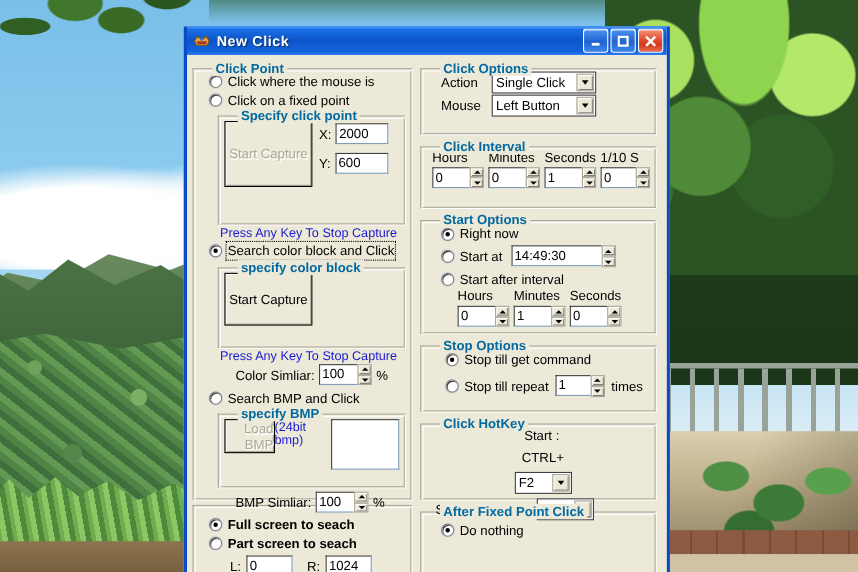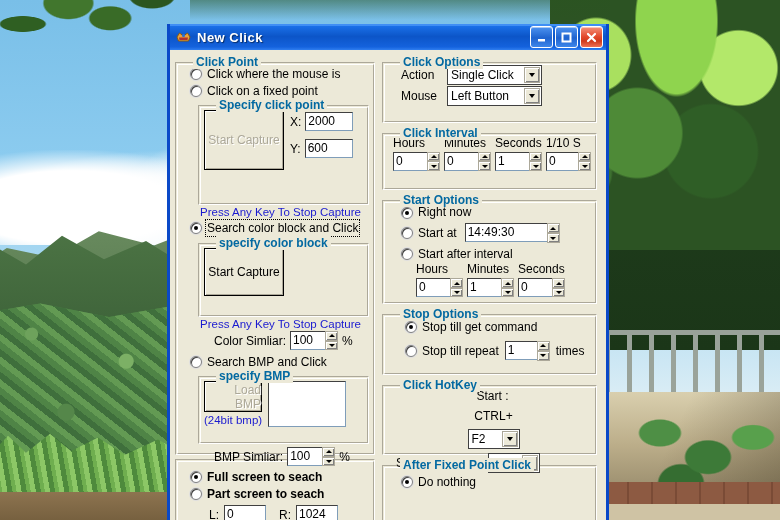--- a/index.html
+++ b/index.html
@@ -317,21 +317,21 @@
 
           <div class="rad" style="margin:5px 0 1px 9px;">
             <span class="dot"></span>
             <span class="lbl">Search BMP and Click</span>
           </div>
 
           <div class="gbox" style="margin-left:17px;height:60px;">
             <div class="frame"></div>
             <div class="gtitle plain">specify BMP</div>
             <div class="gbody" style="display:flex;gap:6px;padding-top:2px;">
-              <div style="display:flex;flex-direction:column;">
+              <div style="display:flex;">
                 <div class="btn disabled" style="width:58px;height:31px;">Load BMP</div>
                 <div class="hintlink" style="margin-top:2px;">(24bit bmp)</div>
               </div>
               <div class="tin" style="width:78px;height:46px;"></div>
             </div>
           </div>
           <div class="row" style="gap:4px;margin-left:33px;margin-top:3px;">
             <span class="lbl12">BMP Simliar:</span>
             <div class="spin" style="width:48px;height:19px;">
               <div class="tin">100</div>

